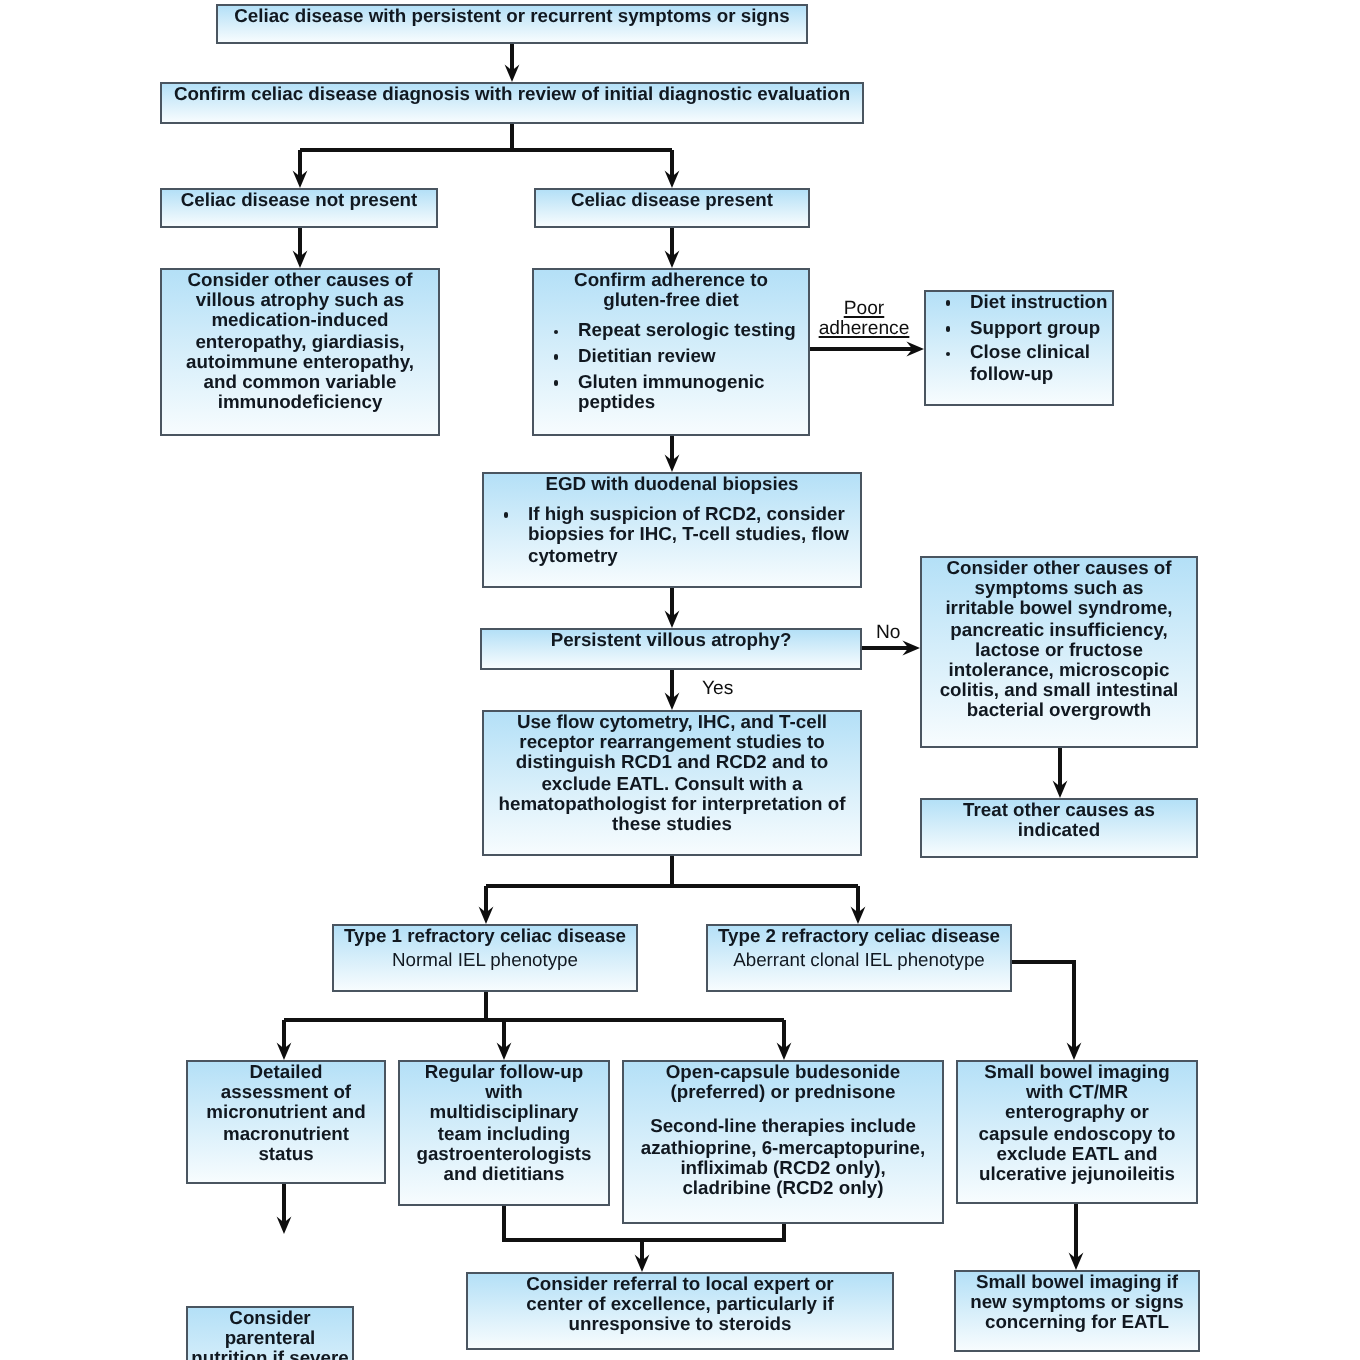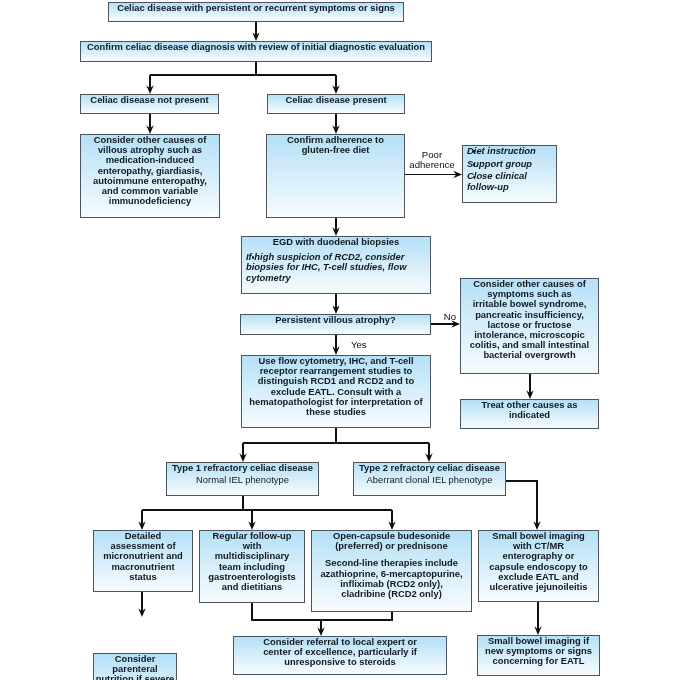--- a/index.html
+++ b/index.html
@@ -12,21 +12,21 @@
        background:linear-gradient(180deg,#b4e0f7 0%,#d6eefa 50%,#f7fcfe 100%);
        display:flex;flex-direction:column;align-items:center;justify-content:flex-start;
        text-align:center;color:#111820;font-size:9.4px;line-height:10.2px;}
   .b{font-weight:bold;}
   .txt{width:100%;}
   .ln{white-space:nowrap;}
   .hd{margin-bottom:5px;}
   .sub{font-weight:normal;margin-top:1.6px;}
   .gap{margin-top:7px;}
   ul.bl{list-style:none;margin:0;padding:0;text-align:left;width:100%;}
-  ul.bl li{position:relative;padding-left:4px;margin:0 0 2.5px 0;font-style:italic;}
+  ul.bl li{position:relative;padding-left:22px;margin:0 0 2.5px 0;}
   ul.bl li:last-child{margin-bottom:0;}
   ul.bl li:before{content:"";position:absolute;left:9.6px;top:4.1px;width:2.9px;height:2.9px;border-radius:50%;background:#151c22;}
   svg.conn{position:absolute;left:0;top:0;width:680px;height:680px;pointer-events:none;}
   svg.conn .ln-path{stroke:#111111;stroke-width:1.9;fill:none;shape-rendering:crispEdges;}
   svg.conn .ah{fill:#0d0d0d;stroke:none;}
   .lbl{position:absolute;font-size:9.6px;color:#0f0f0f;text-align:center;line-height:10.2px;}
 </style>
 </head>
 <body>
 
@@ -213,20 +213,25 @@
         <div class="ln">Small bowel imaging if</div>
         <div class="ln">new symptoms or signs</div>
         <div class="ln">concerning for EATL</div>
       </div>
     </div>
 <div class="box" style="left:266px;top:134px;width:139px;height:84px">
       <div class="txt b hd">
         <div class="ln">Confirm adherence to</div>
         <div class="ln">gluten-free diet</div>
       </div>
+      <ul class="bl b">
+        <li><span>Repeat serologic testing</span></li>
+        <li><span>Dietitian review</span></li>
+        <li><span>Gluten immunogenic peptides</span></li>
+      </ul>
     </div>
 <div class="box" style="left:462px;top:145px;width:95px;height:58px">
       <ul class="bl b">
         <li><span>Diet instruction</span></li>
         <li><span>Support group</span></li>
         <li><span>Close clinical follow-up</span></li>
       </ul>
     </div>
 <div class="box" style="left:241px;top:236px;width:190px;height:58px">
       <div class="txt b hd">
@@ -250,20 +255,20 @@
         <div class="ln">(preferred) or prednisone</div>
       </div>
       <div class="txt b gap">
         <div class="ln">Second-line therapies include</div>
         <div class="ln">azathioprine, 6-mercaptopurine,</div>
         <div class="ln">infliximab (RCD2 only),</div>
         <div class="ln">cladribine (RCD2 only)</div>
       </div>
     </div>
 
-<div class="lbl" style="left:404px;top:150px;width:56px;">
+<div class="lbl" style="left:404px;top:150px;width:56px;text-decoration:underline;">
   <div>Poor</div>
   <div>adherence</div>
 </div>
-<div class="lbl" style="left:438px;top:312px;width:24px;text-align:center;">No</div>
+<div class="lbl" style="left:438px;top:312px;width:24px;text-align:left;">No</div>
 <div class="lbl" style="left:341px;top:340px;width:24px;text-align:left;margin-left:10px;">Yes</div>
 
 </div>
 
 </body></html>

